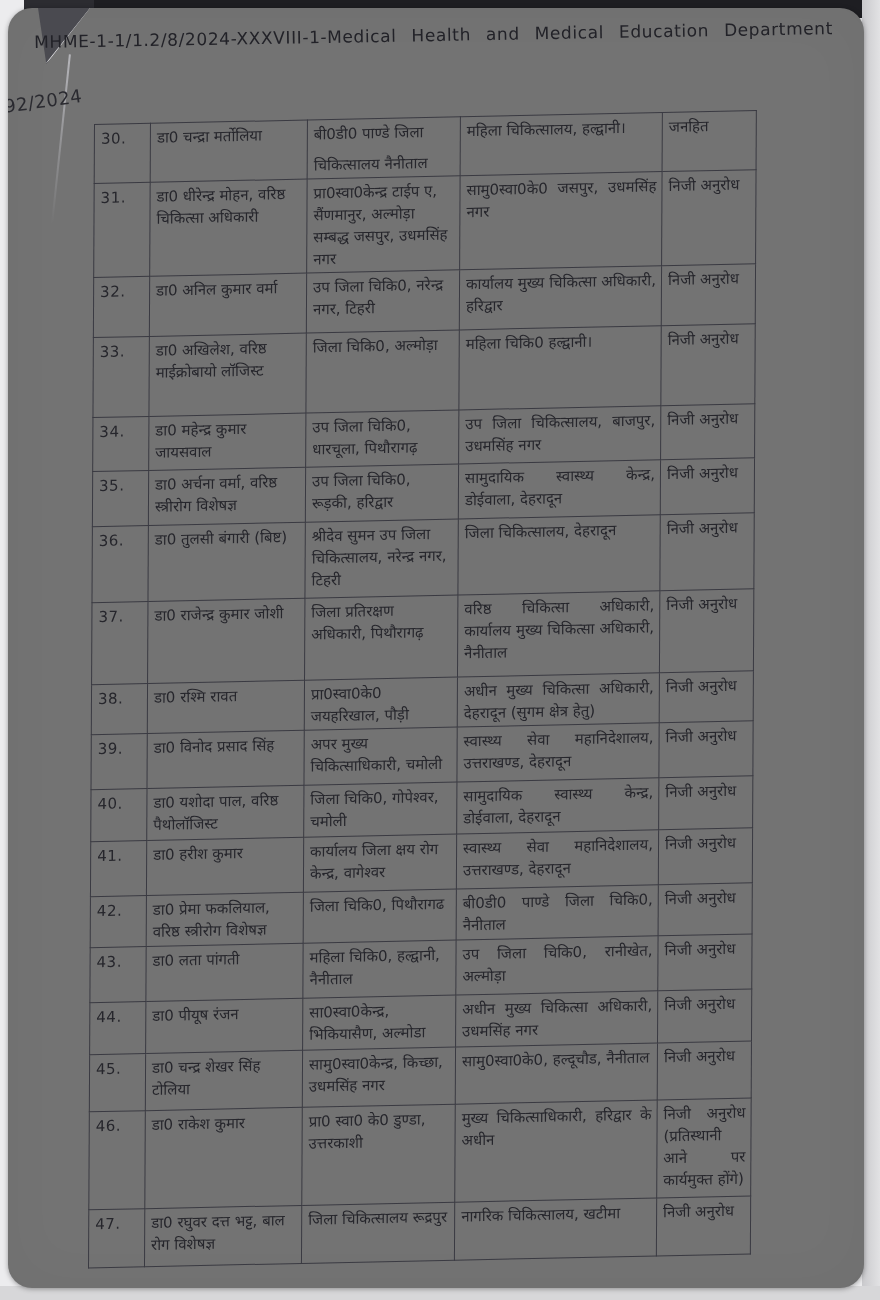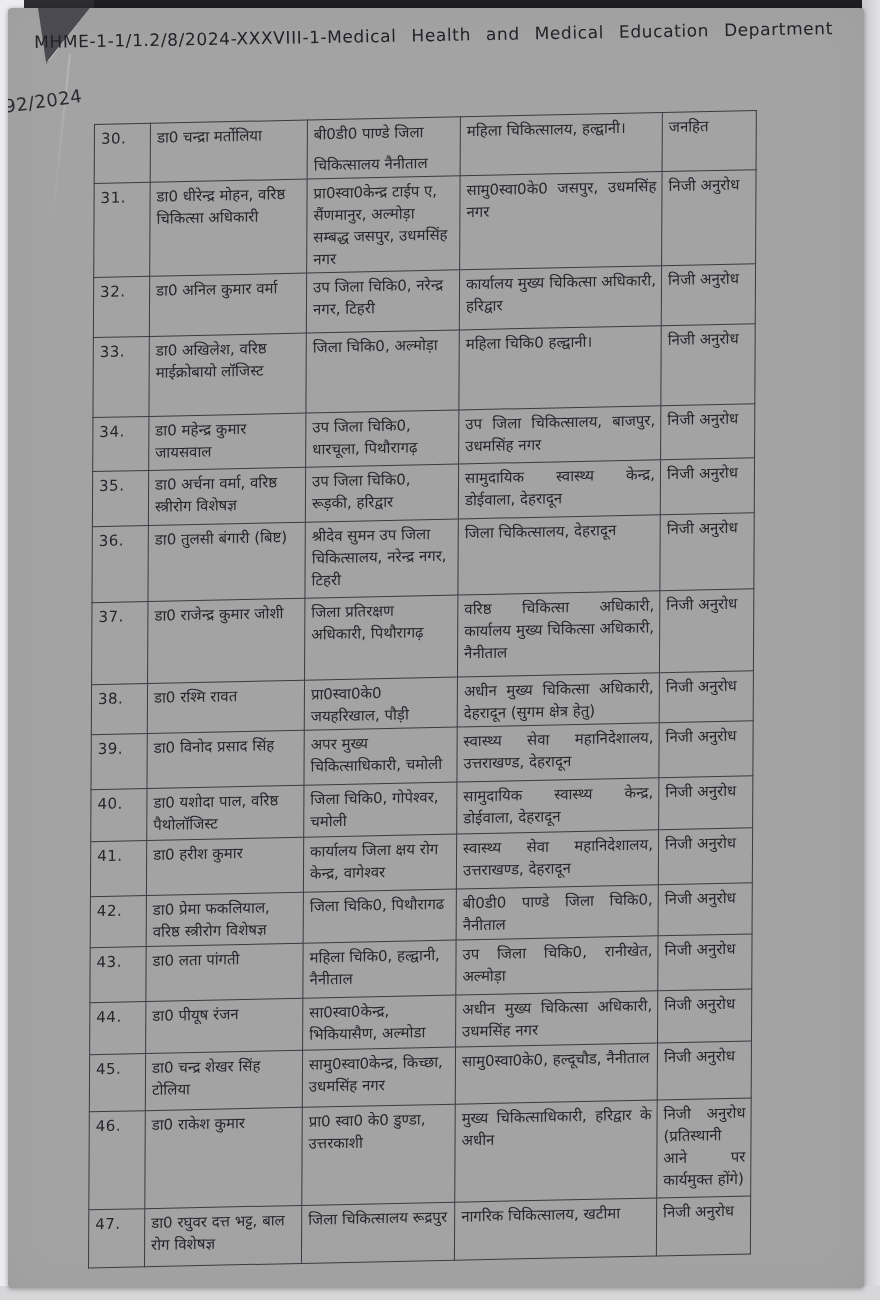--- a/index.html
+++ b/index.html
@@ -11,21 +11,21 @@
   
   .top-dark-bar{position:absolute;top:0;left:26px;right:0;height:18px;background:#1e1e22;}
   .corner-dark{position:absolute;top:0;left:24px;width:70px;height:56px;background:#2c2c31;}
   .right-band{position:absolute;top:0;right:0;width:18px;height:100%;
     background:linear-gradient(to right,#c9c9cc,#e2e2e4);}
   .bottom-band{position:absolute;left:0;right:0;bottom:0;height:14px;background:#d7d7d9;}
 
   
   .photo-card{
     position:absolute;left:8px;top:8px;right:16px;bottom:12px;
-    background:#a3a3a3;border-radius:4px;overflow:hidden;
+    background:#737373;border-radius:24px;overflow:hidden;
     box-shadow:0 1px 5px rgba(0,0,0,.35), inset 0 0 60px rgba(0,0,0,.03);
   }
   .page-curl{position:absolute;top:0;left:30px;width:52px;height:56px;background:#4a4a50;
     clip-path:polygon(0 0,100% 0,16% 100%);}
   .page-curl::after{content:"";position:absolute;inset:0;background:#f1f1f3;
     clip-path:polygon(14% 100%,100% 0,100% 26%);}
   .page-edge-line{position:absolute;top:46px;left:52px;width:2px;height:170px;
     background:linear-gradient(#b5b5ba,rgba(181,181,186,0));transform:rotate(6deg);}
 
   .doc{position:absolute;inset:0;color:#26262c;}

